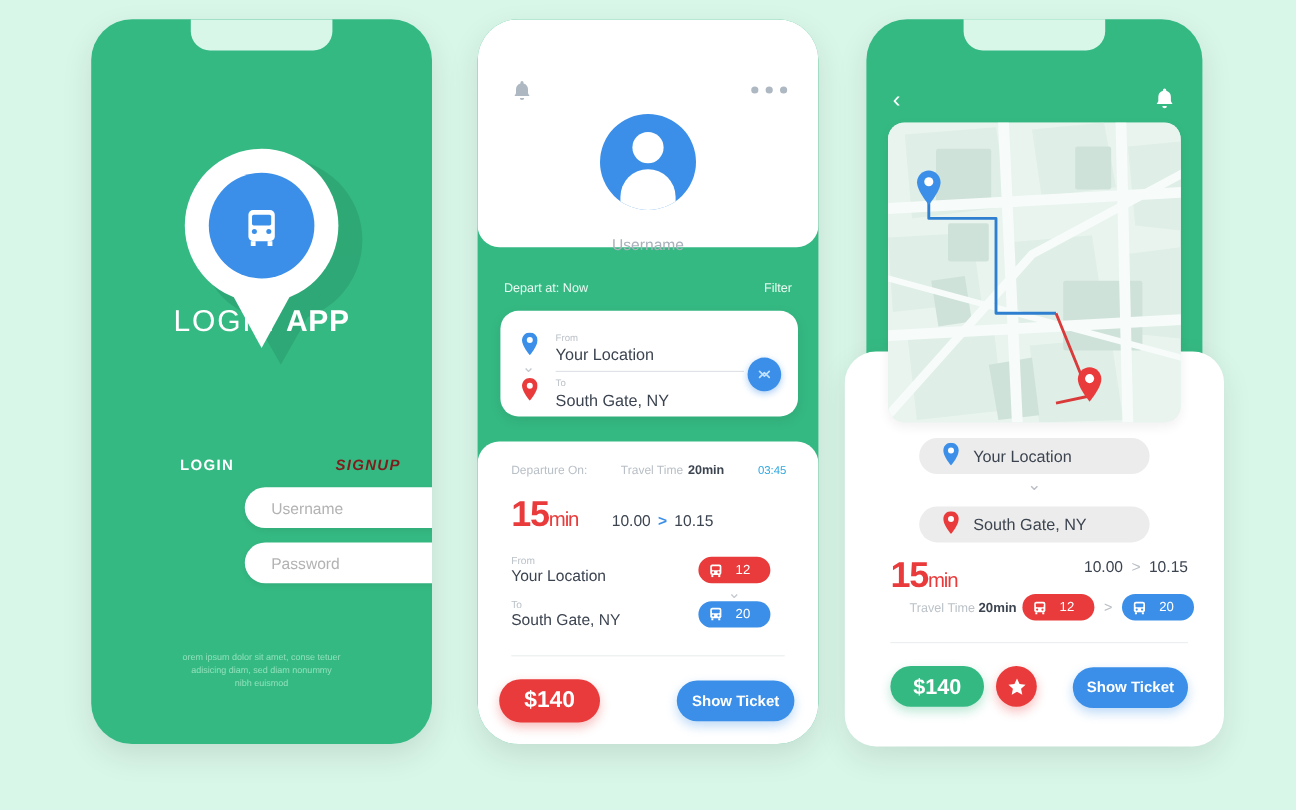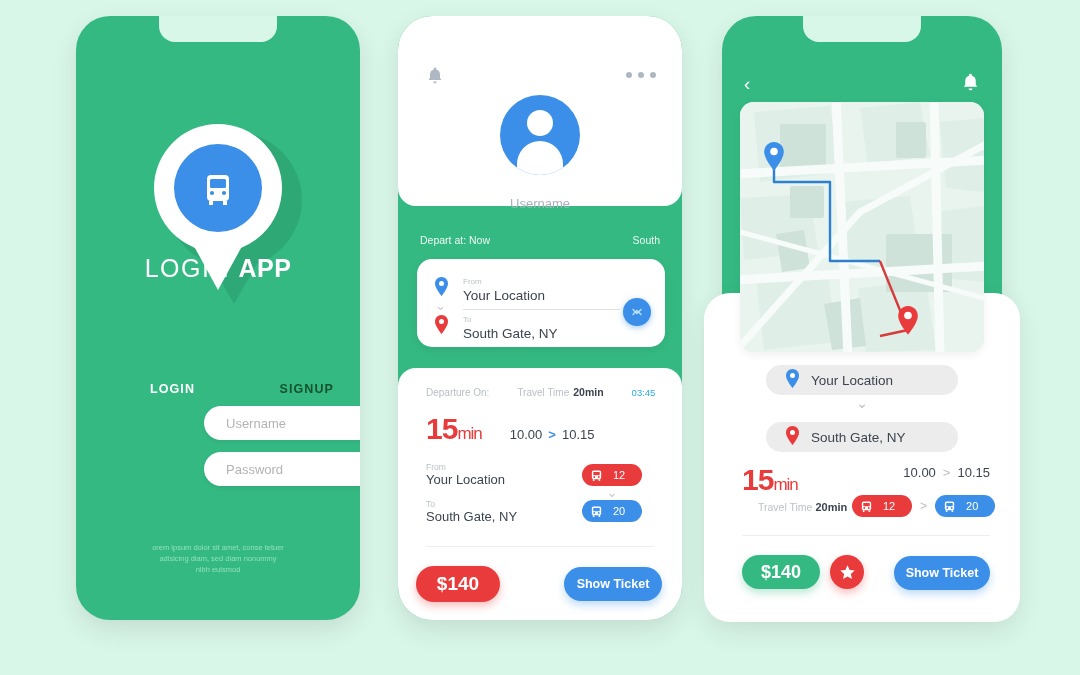--- a/index.html
+++ b/index.html
@@ -56,21 +56,21 @@
     position:absolute;left:0;right:0;top:238px;text-align:center;
     color:#fff;font-size:25px;letter-spacing:1.5px;font-weight:300;
     z-index:12;
   }
   .brand b{font-weight:700;letter-spacing:0.5px;}
   .tabs{
     position:absolute;left:0;right:0;top:363px;text-align:center;
   }
   .tab{display:inline-block;font-size:12.5px;letter-spacing:1.1px;margin:0 16px;padding-left:48px;}
   .tab.active{color:#fff;font-weight:700;}
-  .tab.inactive{color:#14532d;font-weight:700;}
+  .tab.inactive{color:#7f1d1d;font-weight:700;font-style:italic;}
   .field{
     position:absolute;left:128px;width:188px;height:34px;
     background:#fff;border-radius:20px;
     box-shadow:0 2px 5px rgba(0,0,0,.07);
     display:flex;align-items:center;
     box-sizing:border-box;padding-left:22px;
   }
   .field span{color:#b3b3b3;font-size:13px;}
   #f-user{top:390px;}
   #f-pass{top:436px;}
@@ -261,21 +261,21 @@
         </div>
       <div class="avatar">
         <div class="head"></div>
         <div class="body"></div>
       </div>
       <div class="uname">Username</div>
     </div>
 
     <div class="bar-row">
       <span>Depart at: Now</span>
-      <span>South</span>
+      <span>Filter</span>
     </div>
 
     <div class="loc-card">
       <div class="lc-pin" style="top:18px">
         <svg width="13" height="19" viewBox="0 0 13 19">
             <path d="M6.5 0C2.9 0 0 2.9 0 6.5 0 11.4 6.5 19 6.5 19S13 11.4 13 6.5C13 2.9 10.1 0 6.5 0z" fill="#3b8fe8"></path>
             <circle cx="6.5" cy="6.4" r="2.5" fill="#fff"></circle>
           </svg>
       </div>
       <div class="lc-lab" style="top:18px">From</div>

